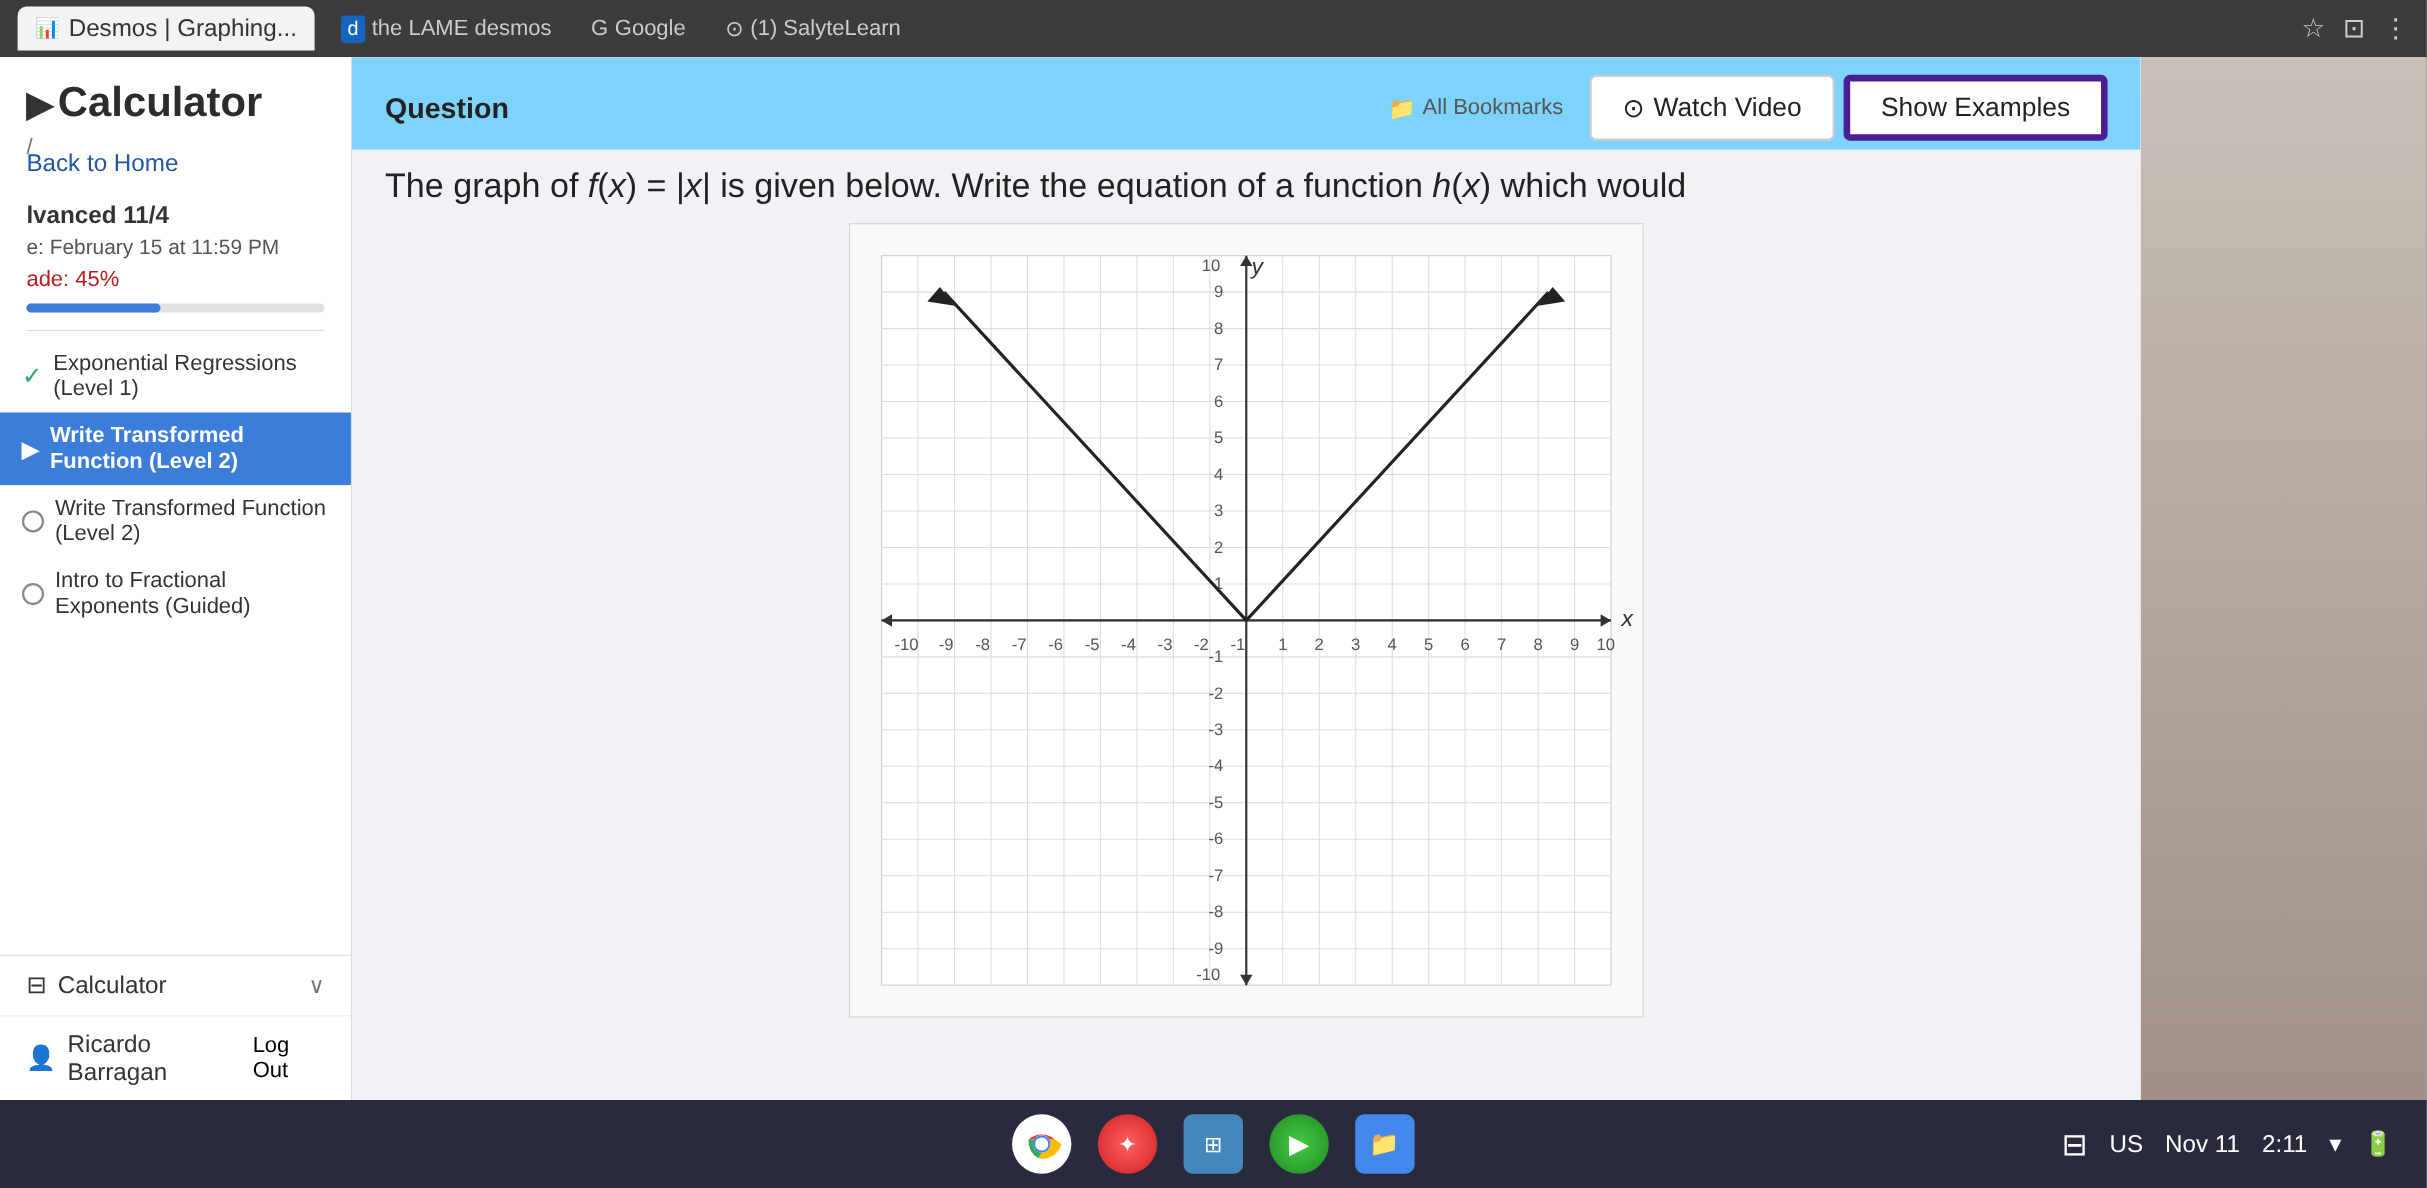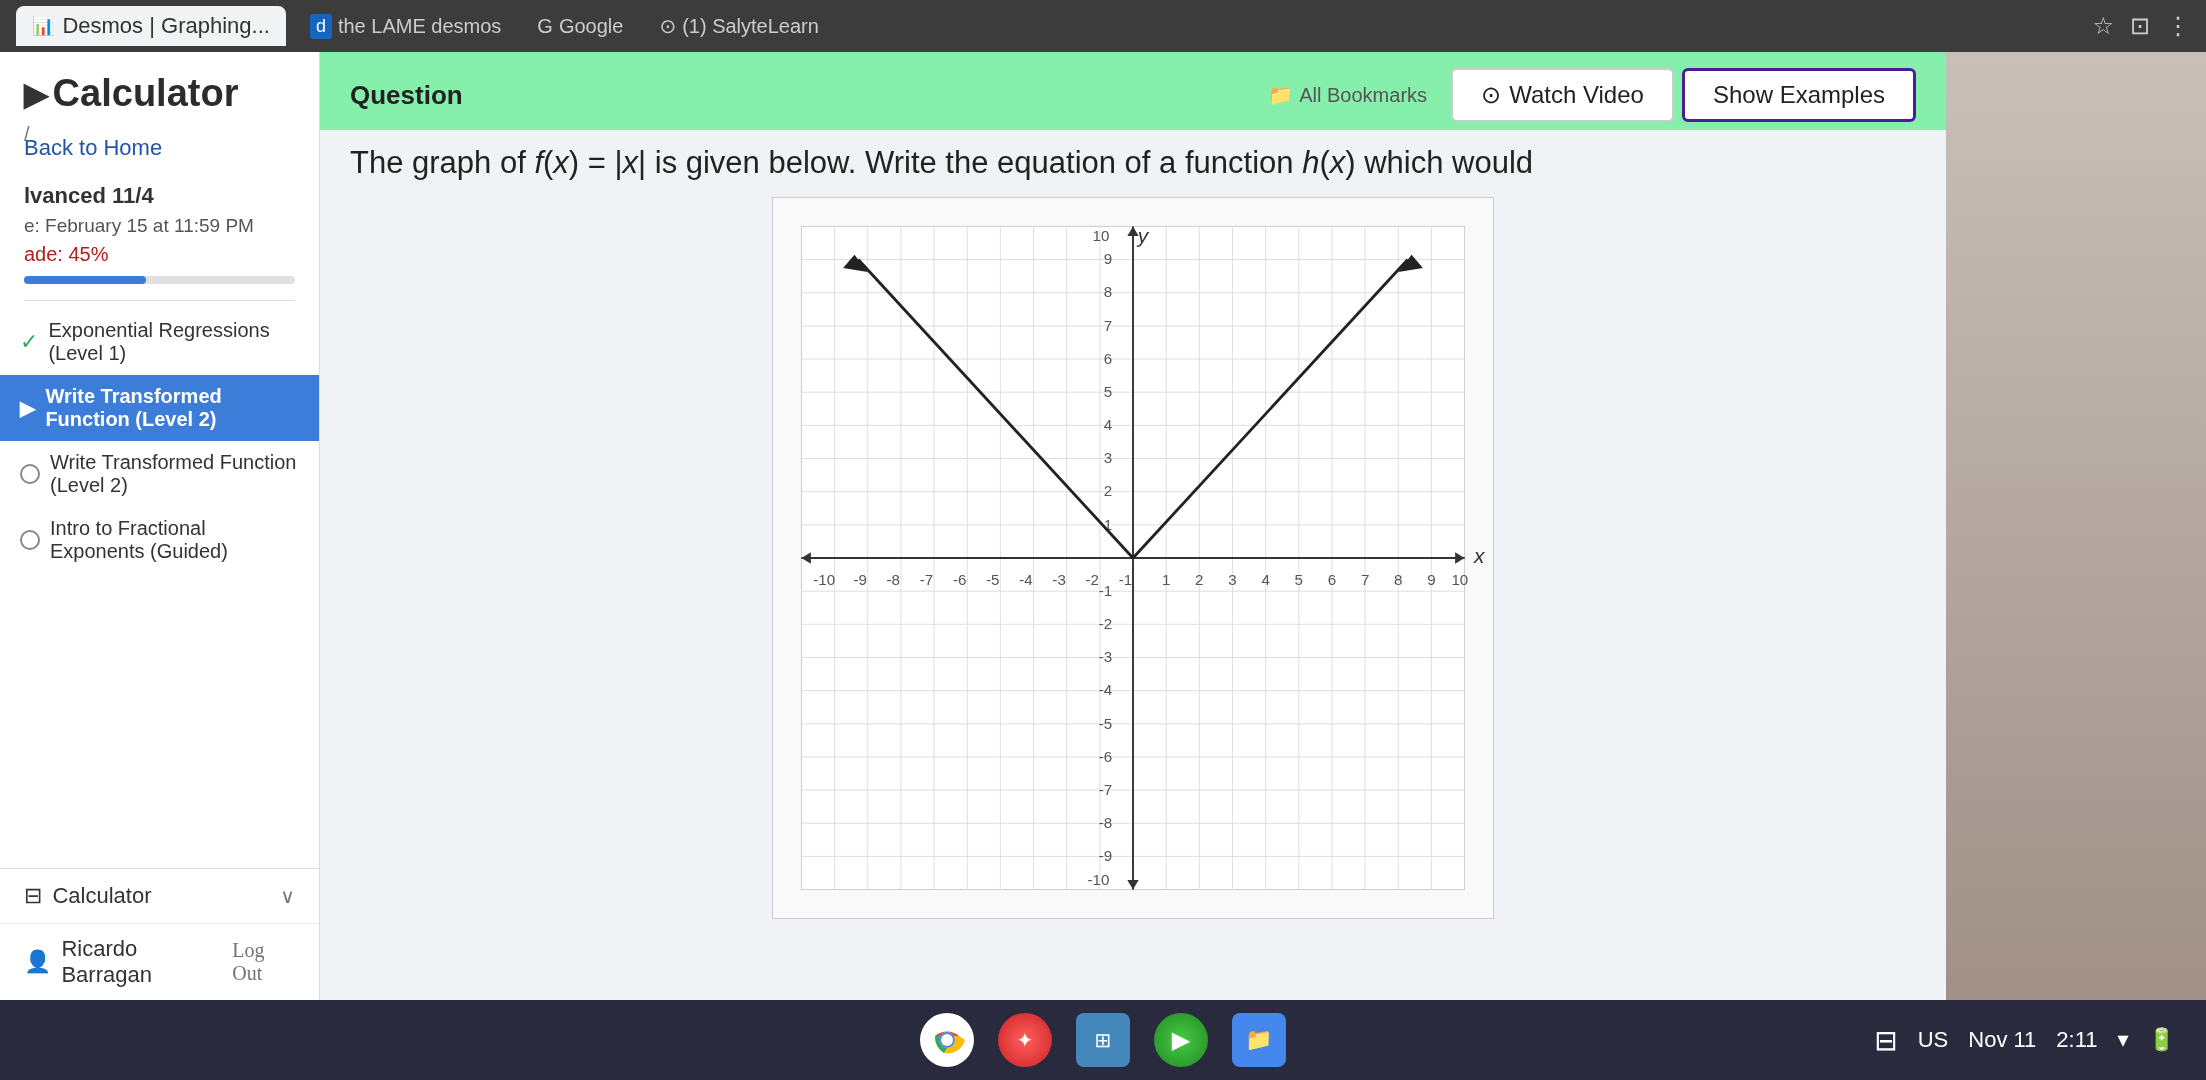--- a/index.html
+++ b/index.html
@@ -194,40 +194,39 @@
       display: flex;
       align-items: center;
       gap: 10px;
       border-top: 1px solid #eee;
     }
     .user-icon {
       font-size: 22px;
     }
     .logout-link {
       margin-left: auto;
-      color: #737373;
+      color: #000000;
       font-size: 20px;
       cursor: pointer;
-      font-family: Liberation Serif, serif;
     }
 
     
     .content-area {
       flex: 1;
       background: #f0f2f5;
       display: flex;
       flex-direction: column;
       overflow: hidden;
     }
 
     .content-header {
       display: flex;
       align-items: center;
       padding: 16px 30px 8px;
-      background: #86efac;
+      background: #7dd3fc;
     }
     .question-label {
       font-size: 26px;
       font-weight: bold;
       color: #222;
       flex: 1;
     }
     .bookmarks-link {
       font-size: 20px;
       color: #555;
@@ -247,21 +246,21 @@
       padding: 10px 28px;
       font-size: 24px;
       color: #222;
       cursor: pointer;
       display: flex;
       align-items: center;
       gap: 8px;
     }
     .btn-show-examples {
       background: #fff;
-      border: 3px solid #4c1d95;
+      border: 6px solid #4c1d95;
       border-radius: 6px;
       padding: 10px 28px;
       font-size: 24px;
       color: #222;
       cursor: pointer;
     }
 
     .question-body {
       padding: 10px 30px 10px;
       font-size: 31px;

